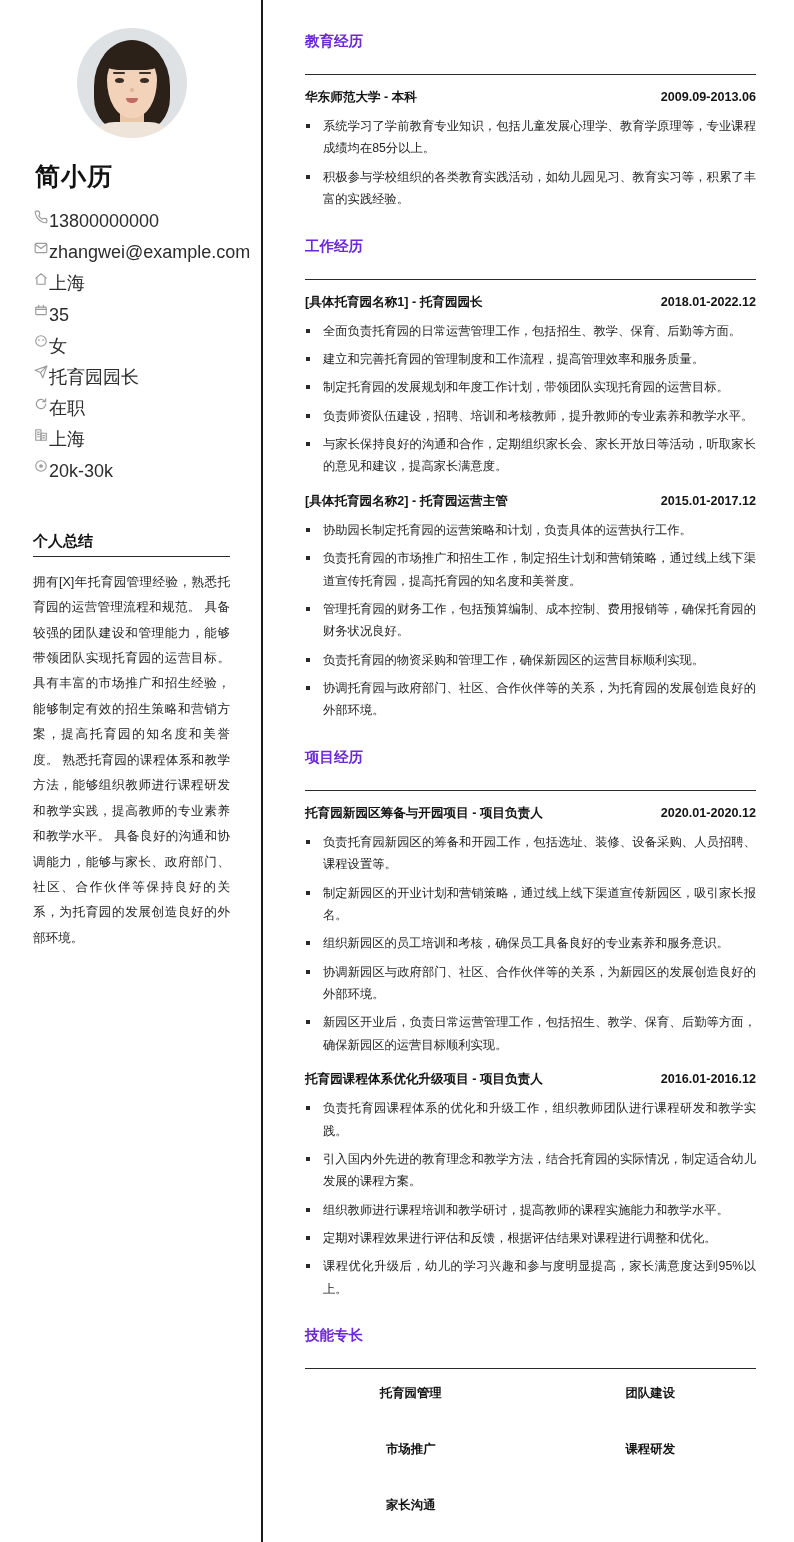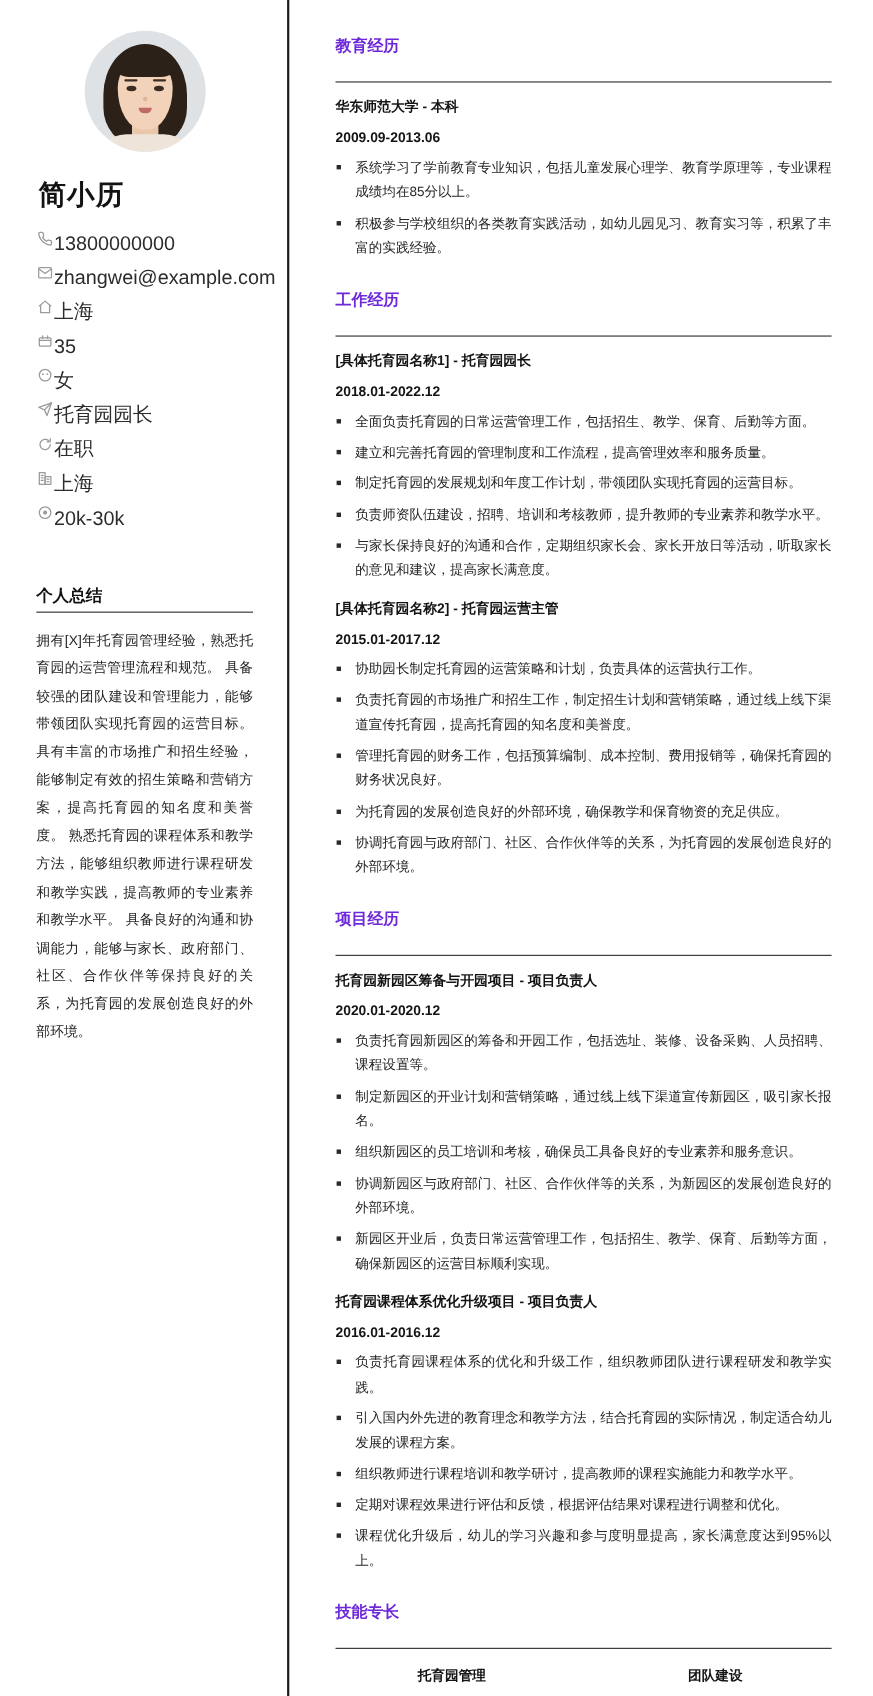--- a/index.html
+++ b/index.html
@@ -175,21 +175,20 @@
   }
 
   .entry { margin-bottom: 15px; }
   .entry:last-child { margin-bottom: 0; }
   .entry-head {
     display: flex;
     justify-content: space-between;
     align-items: baseline;
     gap: 12px;
     margin-bottom: 9px;
-    flex-direction: column;
   }
   .entry-title {
     font-size: 12.6px;
     font-weight: 700;
     color: #141414;
   }
   .entry-date {
     font-size: 12.6px;
     font-weight: 700;
     color: #141414;
@@ -439,21 +438,21 @@
 
       <div class="entry">
         <div class="entry-head">
           <span class="entry-title">[具体托育园名称2] - 托育园运营主管</span>
           <span class="entry-date">2015.01-2017.12</span>
         </div>
         <ul class="bullets">
           <li>协助园长制定托育园的运营策略和计划，负责具体的运营执行工作。</li>
           <li>负责托育园的市场推广和招生工作，制定招生计划和营销策略，通过线上线下渠道宣传托育园，提高托育园的知名度和美誉度。</li>
           <li>管理托育园的财务工作，包括预算编制、成本控制、费用报销等，确保托育园的财务状况良好。</li>
-          <li>为托育园的发展创造良好的外部环境，确保教学和保育物资的充足供应。</li>
+          <li>负责托育园的物资采购和管理工作，确保新园区的运营目标顺利实现。</li>
           <li>协调托育园与政府部门、社区、合作伙伴等的关系，为托育园的发展创造良好的外部环境。</li>
         </ul>
       </div>
     </section>
 
     <section class="sec">
       <div class="sec-h">项目经历</div>
 
       <div class="entry">
         <div class="entry-head">

